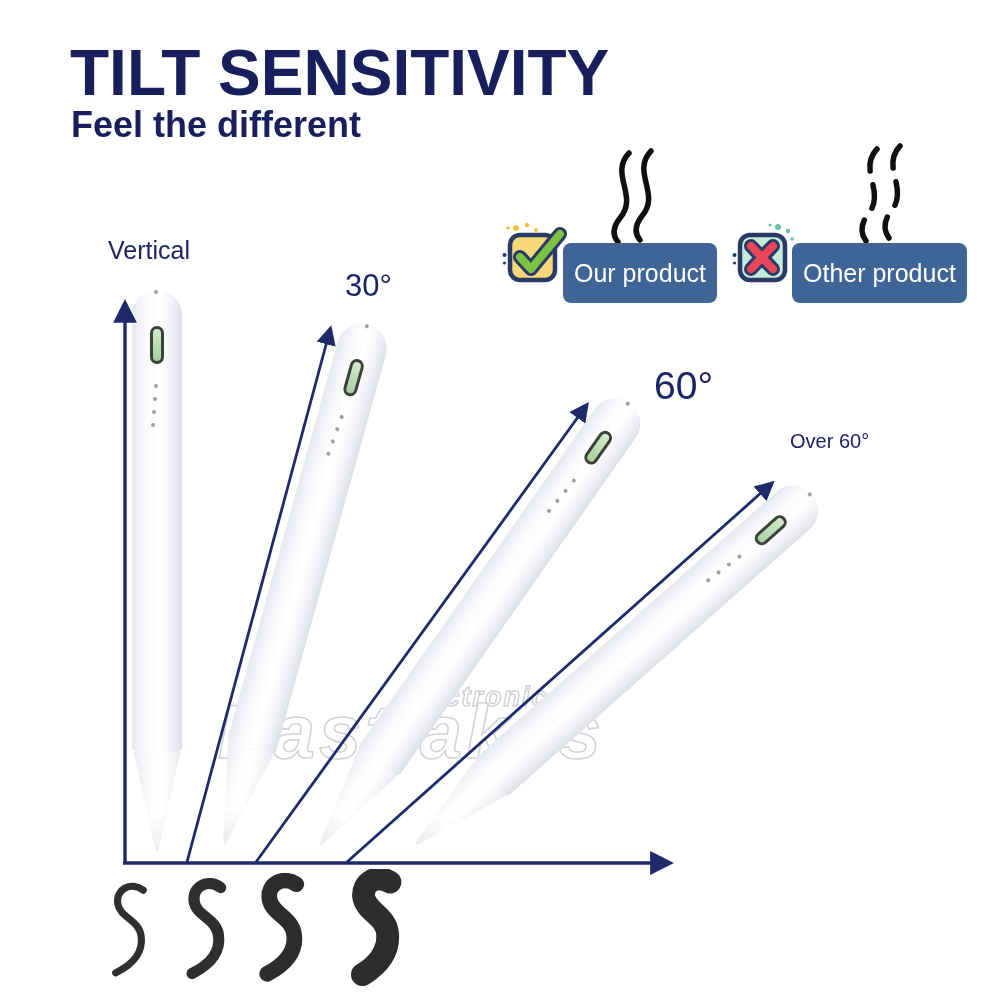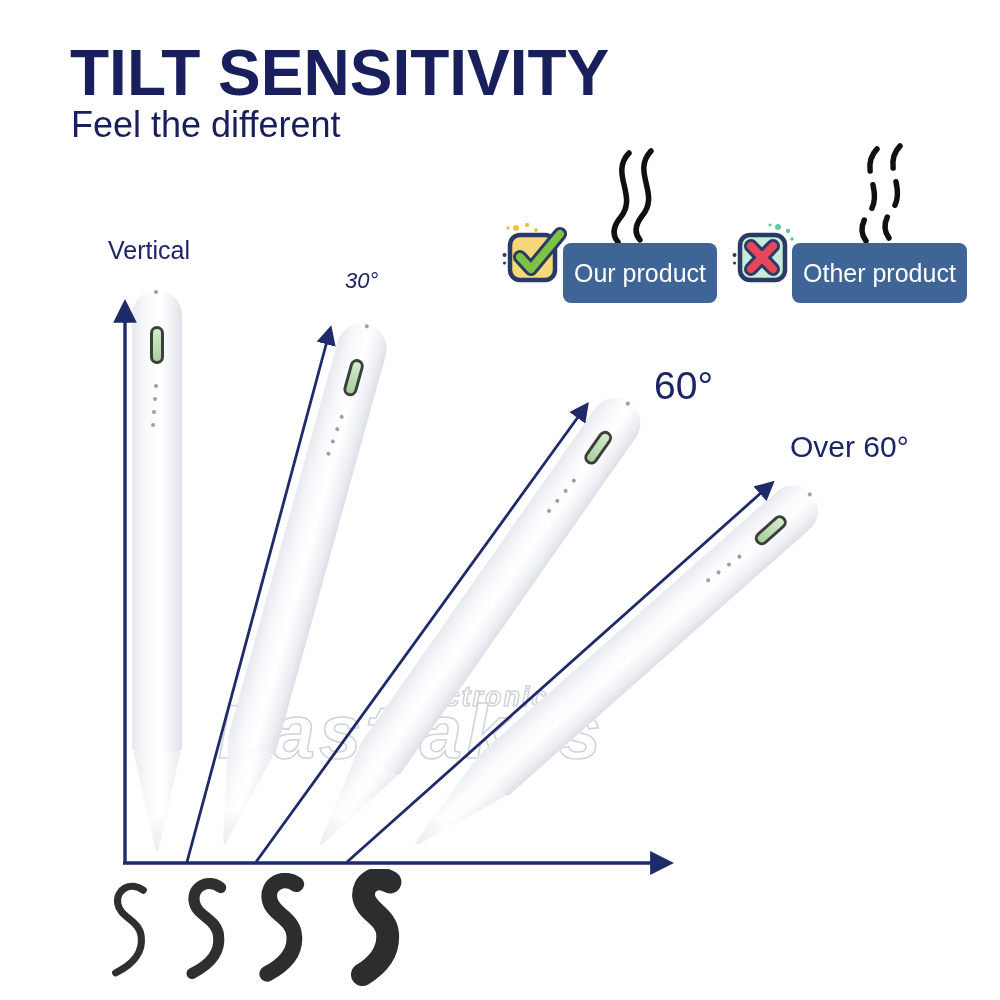--- a/index.html
+++ b/index.html
@@ -2,40 +2,40 @@
 <html><head>
 <meta charset="utf-8">
 <style>
   html,body{margin:0;padding:0;}
   body{width:1000px;height:1000px;background:#ffffff;position:relative;overflow:hidden;
        font-family:"Liberation Sans", sans-serif;}
   .abs{position:absolute;}
 
   
   #title{left:70px;top:36px;font-size:64px;font-weight:800;color:#181f5c;letter-spacing:0px;z-index:50;}
-  #subtitle{left:71px;top:104px;font-size:36px;font-weight:400;color:#181f5c;z-index:50;}
+  #subtitle{left:71px;top:104px;font-size:36px;font-weight:700;color:#181f5c;z-index:50;}
 
   
   .badge{height:36px;border-radius:8px;background:#3f6597;color:#ffffff;font-size:25px;
          display:flex;align-items:center;padding:12px 11px;z-index:50;white-space:nowrap;}
   #badge-our{left:563px;top:243px;}
   #badge-other{left:792px;top:243px;}
   .cbicon{z-index:50;}
   #cb-check{left:502px;top:222px;}
   #cb-x{left:732px;top:222px;}
   .smoke{z-index:45;}
   #smoke-solid{left:597px;top:148px;}
   #smoke-dashed{left:845px;top:141px;}
 
   
   .penlabel{color:#1b2467;z-index:50;white-space:nowrap;}
   #lbl-vertical{left:108px;top:236px;font-size:25px;}
-  #lbl-30{left:345px;top:268px;font-size:22px;font-style:italic;}
+  #lbl-30{left:345px;top:268px;font-size:31px;}
   #lbl-60{left:654px;top:364px;font-size:39px;}
-  #lbl-over60{left:790px;top:430px;font-size:30px;}
+  #lbl-over60{left:790px;top:430px;font-size:20px;}
 
   
   #watermark{z-index:30;pointer-events:none;color:rgba(255,255,255,0.45);
              -webkit-text-stroke:1.5px #cfd2d8;font-style:italic;font-weight:700;}
   #wm-line1{left:398px;top:682px;font-size:27px;letter-spacing:2px;}
   #wm-line2{left:218px;top:688px;font-size:76px;letter-spacing:4px;}
 
   
   .pen{width:50px;display:flex;flex-direction:column;z-index:20;transform-origin:50% 100%;}
   .pen-body{flex:1;border-radius:25px 25px 5px 5px;

